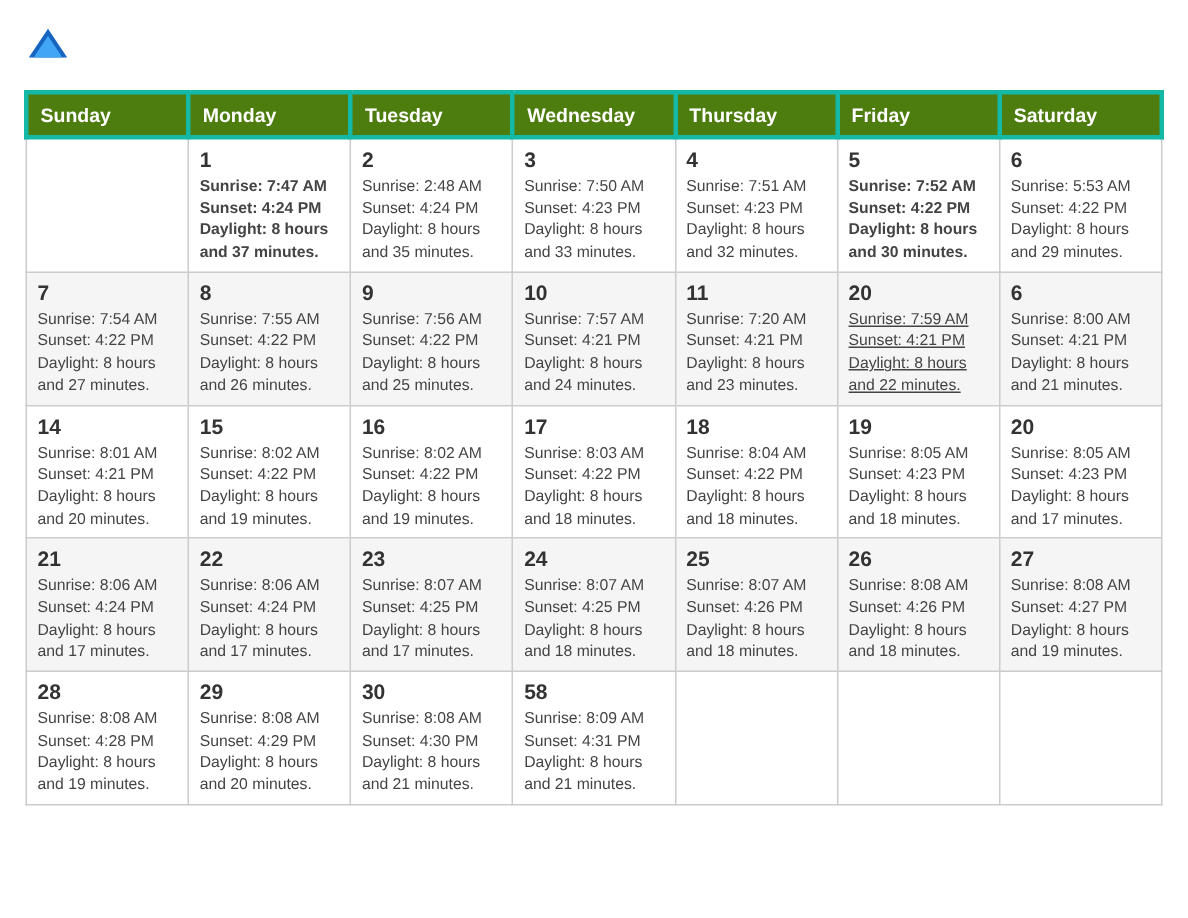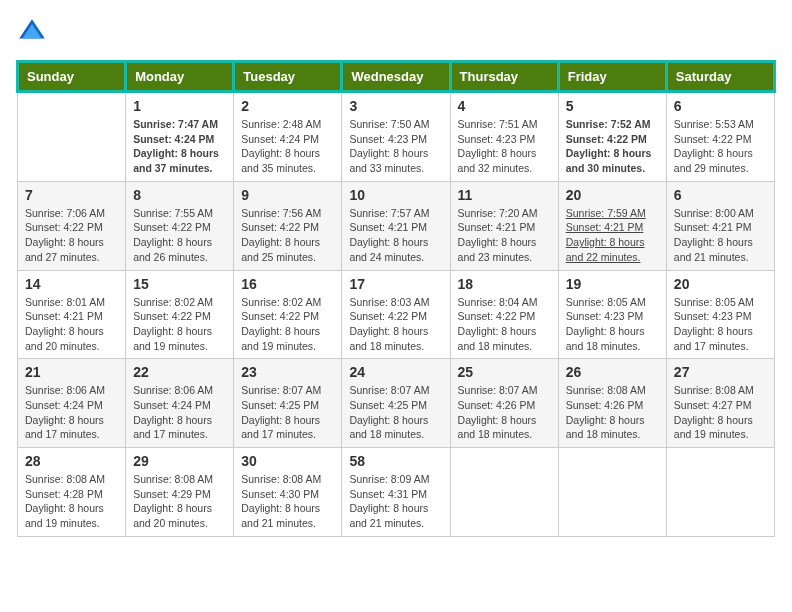--- a/index.html
+++ b/index.html
@@ -168,21 +168,21 @@
           <span class="day-number">6</span>
           <div class="day-info" style="white-space: pre-line;">Sunrise: 5:53 AM
 Sunset: 4:22 PM
 Daylight: 8 hours
 and 29 minutes.</div>
         </td>
       </tr>
       <tr>
         <td>
           <span class="day-number">7</span>
-          <div class="day-info" style="white-space: pre-line;">Sunrise: 7:06 AM
+          <div class="day-info" style="white-space: pre-line;">Sunrise: 7:54 AM
 Sunset: 4:22 PM
 Daylight: 8 hours
 and 27 minutes.</div>
         </td>
         <td>
           <span class="day-number">8</span>
           <div class="day-info" style="white-space: pre-line;">Sunrise: 7:55 AM
 Sunset: 4:22 PM
 Daylight: 8 hours
 and 26 minutes.</div>

